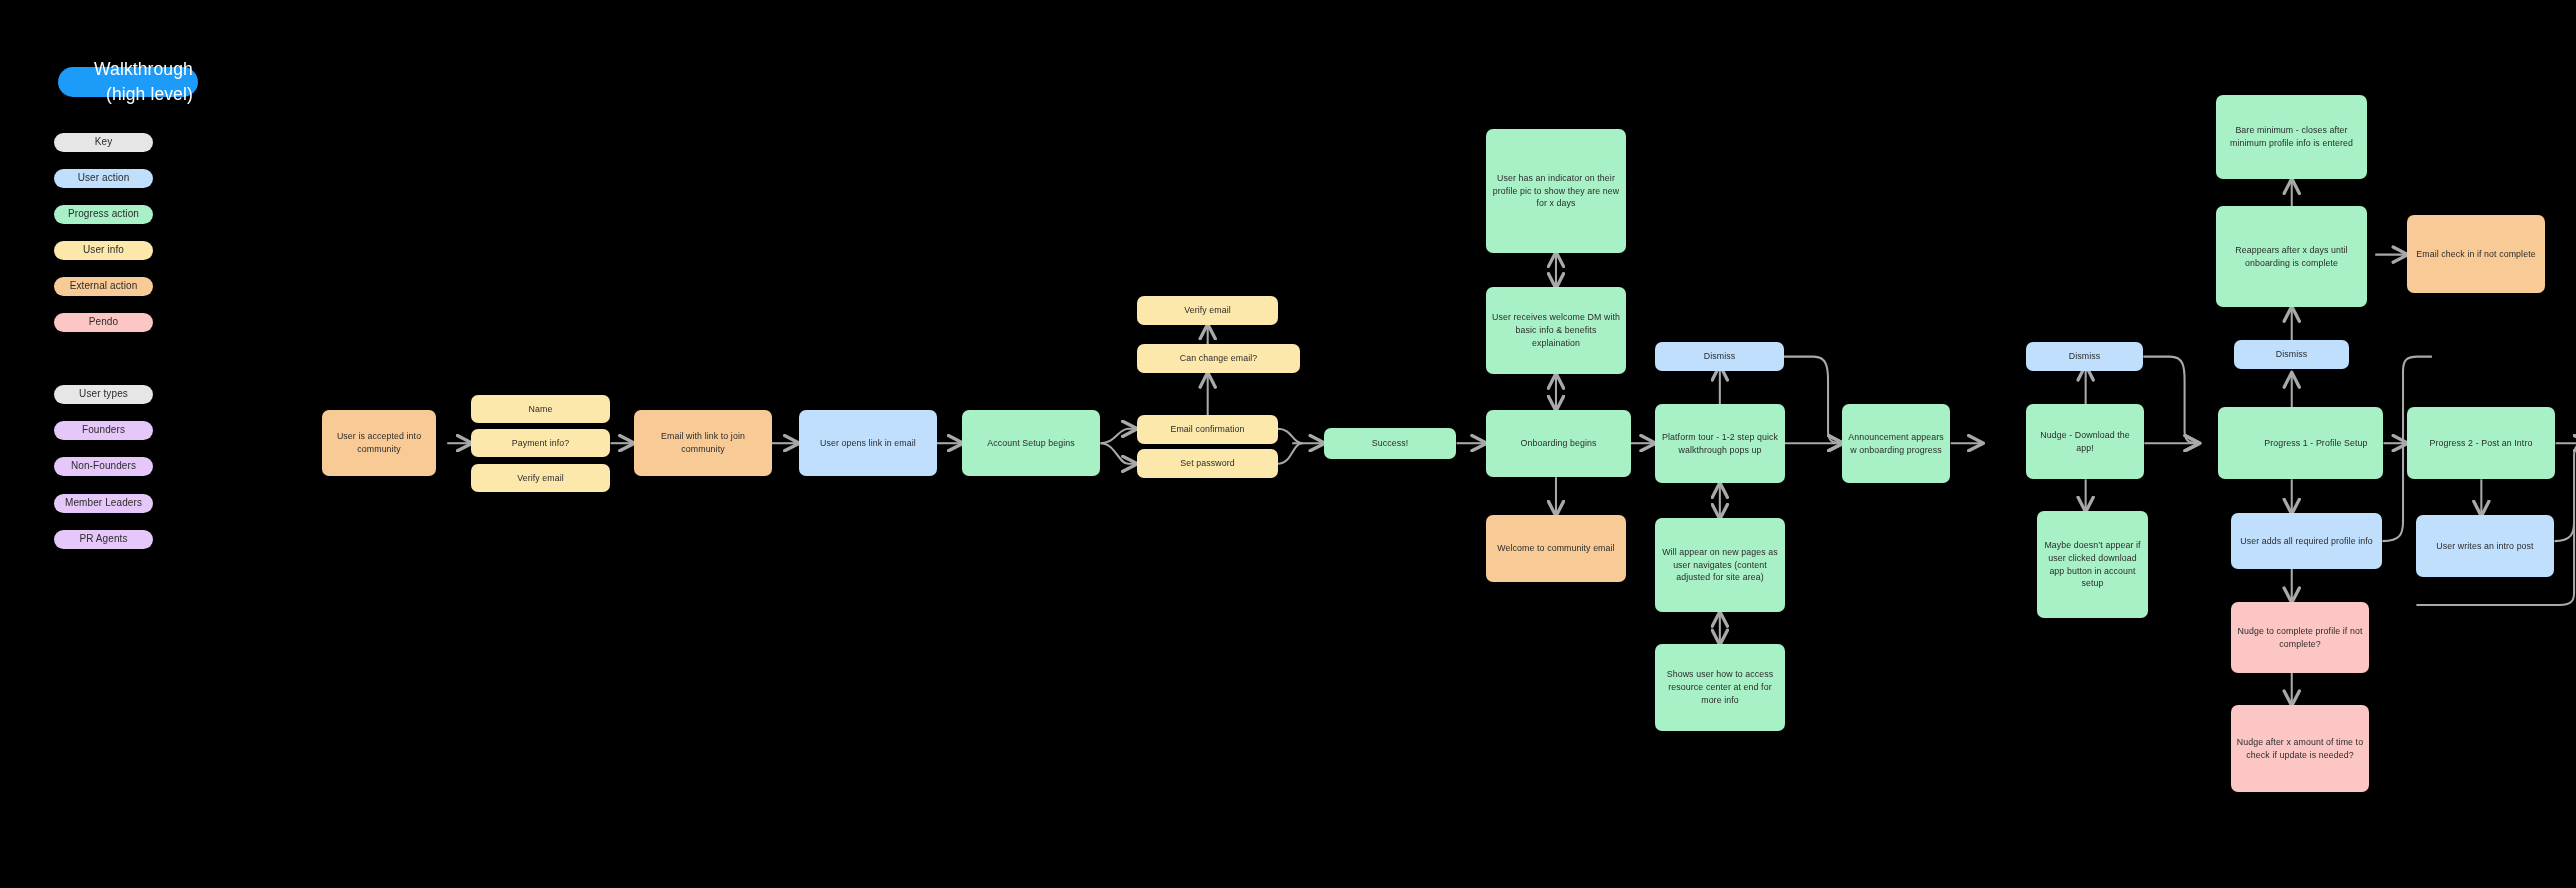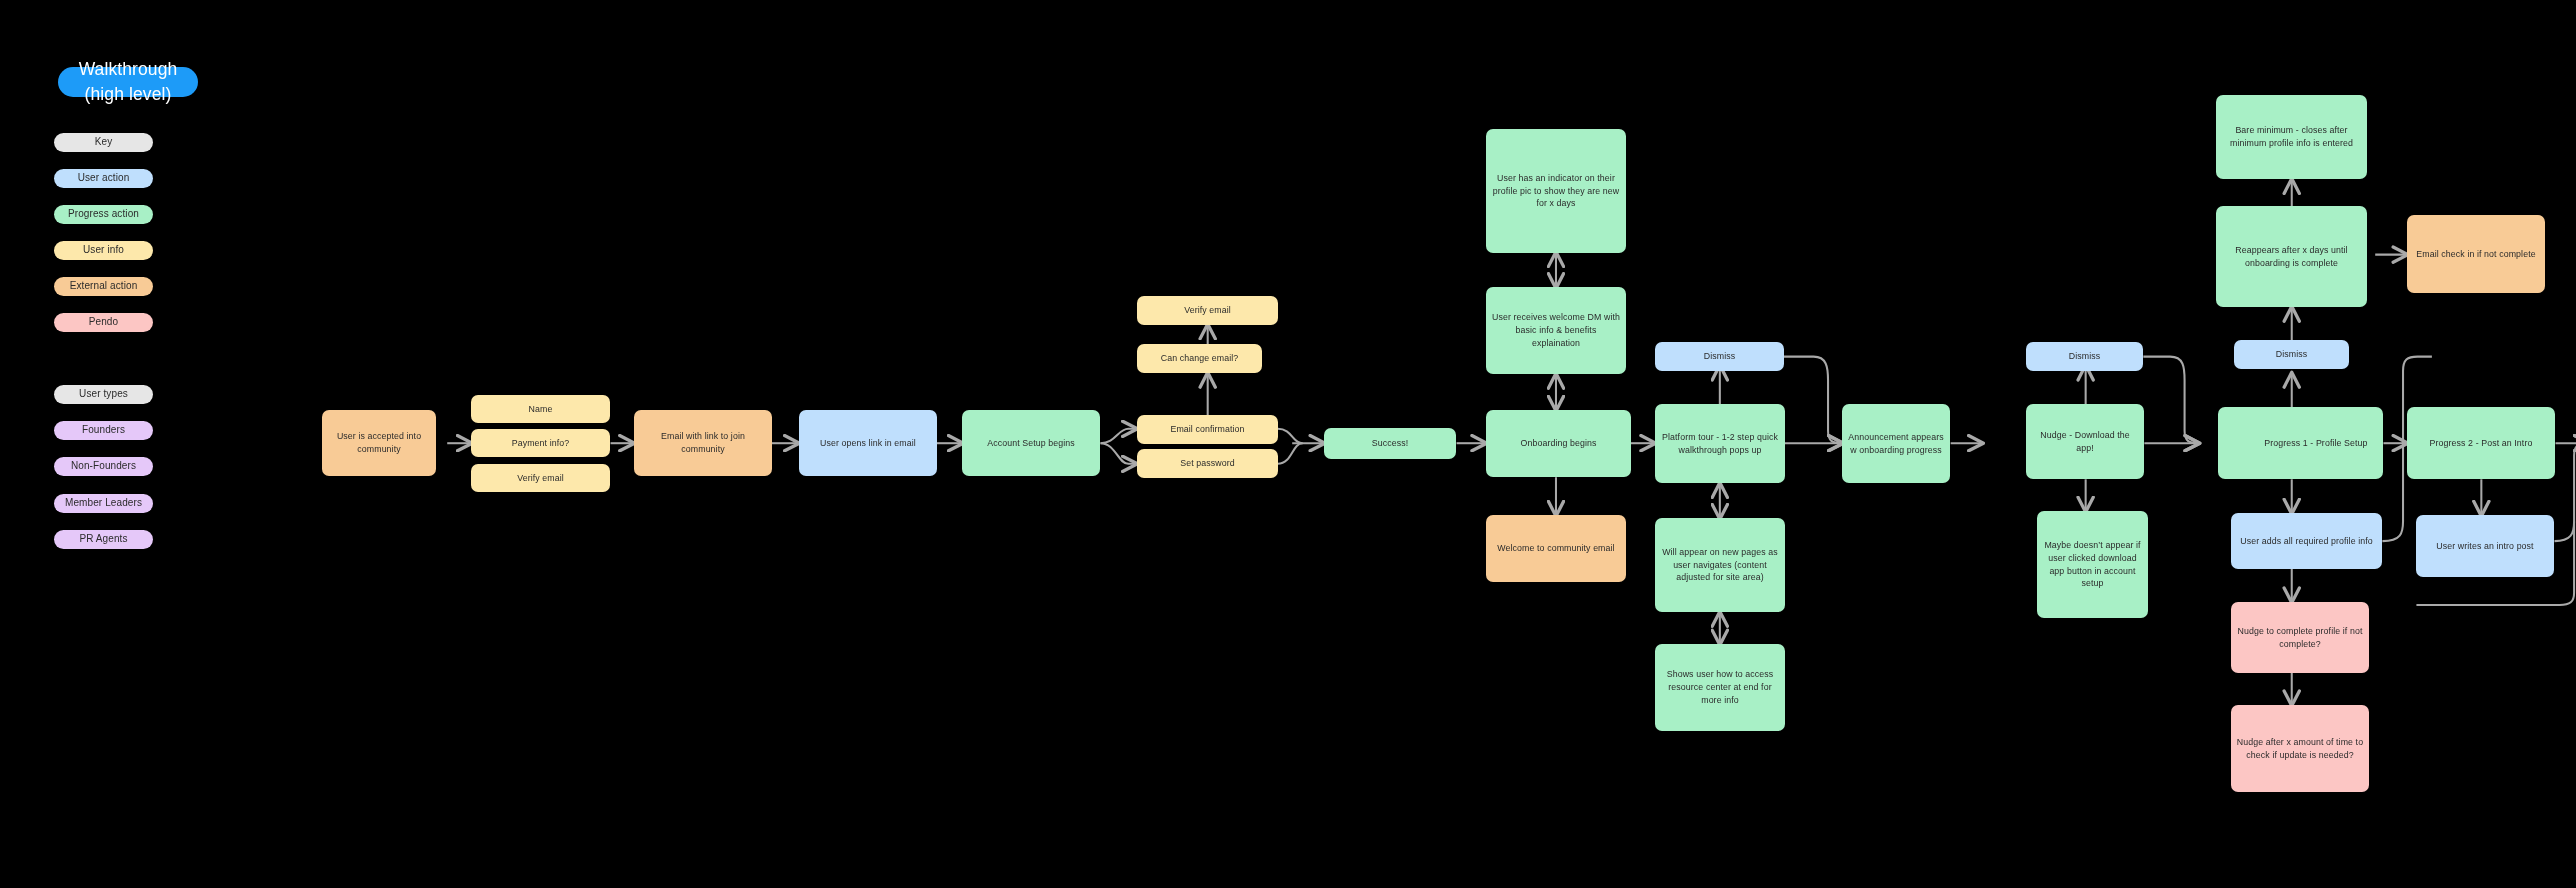--- a/index.html
+++ b/index.html
@@ -24,21 +24,21 @@
     justify-content: center;
     text-align: center;
     border-radius: 7px;
     color: #2b2b2b;
     font-size: 8.8px;
     line-height: 1.45;
     padding: 3.1px 5.2px;
     white-space: pre-line;
     letter-spacing: 0.1px;
   }
-  .c-title   { background:#1d9bf8; color:#ffffff; font-size:17.5px; border-radius:19.6px; }
+  .c-title   { background:#1d9bf8; color:#ffffff; font-size:17.5px; border-radius:19.6px;text-align:right; }
   .c-key     { background:#e6e6e6; }
   .c-user    { background:#bfdffd; }
   .c-platform{ background:#a8f0c6; }
   .c-info    { background:#fde8ab; }
   .c-external{ background:#f8cb96; }
   .c-pendo   { background:#fcc6c4; }
   .c-types   { background:#e6e6e6; }
   .c-persona { background:#e5c8f9; }
 
   .legend-pill { border-radius: 10.3px; font-size: 10px; }
@@ -193,21 +193,21 @@
   <div class="node c-info" style="left:471px; top:464px; width:139px; height:28px;">Verify email</div>
 
   <div class="node c-external" style="left:634px; top:410px; width:138px; height:66px;">Email with link to join community</div>
 
   <div class="node c-user" style="left:799px; top:410px; width:138px; height:66px;">User opens link in email</div>
 
   <div class="node c-platform" style="left:962px; top:410px; width:138px; height:66px;">Account Setup begins</div>
 
   <div class="node c-info" style="left:1137px; top:296px; width:141px; height:29px;">Verify email</div>
 
-  <div class="node c-info" style="left:1137px; top:344px; width:125px; height:29px;">Can change email?</div>
+  <div class="node c-info" style="left:1137px; top:344px; width:163px; height:29px;">Can change email?</div>
 
   <div class="node c-info" style="left:1137px; top:415px; width:141px; height:29px;">Email confirmation</div>
 
   <div class="node c-info" style="left:1137px; top:449px; width:141px; height:29px;">Set password</div>
 
   <div class="node c-platform" style="left:1324px; top:428px; width:132px; height:31px;">Success!</div>
 
   <div class="node c-platform" style="left:1486px; top:129px; width:140px; height:124px;">User has an indicator on their profile pic to show they are new for x days</div>
 
   <div class="node c-platform" style="left:1486px; top:287px; width:140px; height:87px;">User receives welcome DM with basic info &amp; benefits explaination</div>

